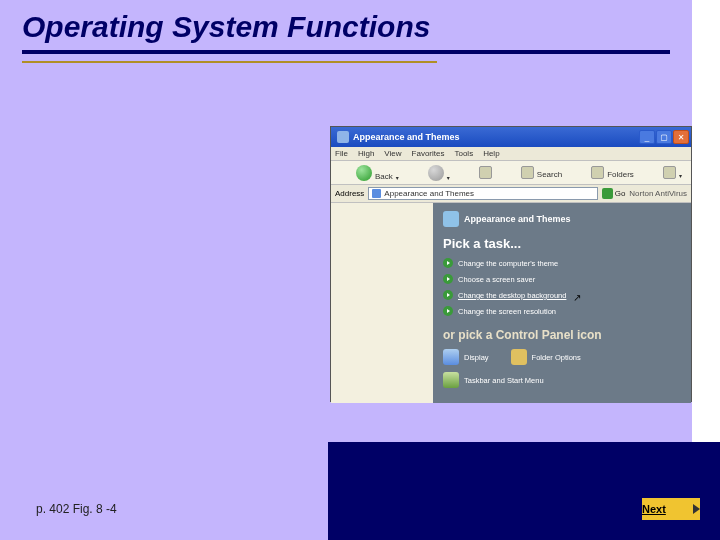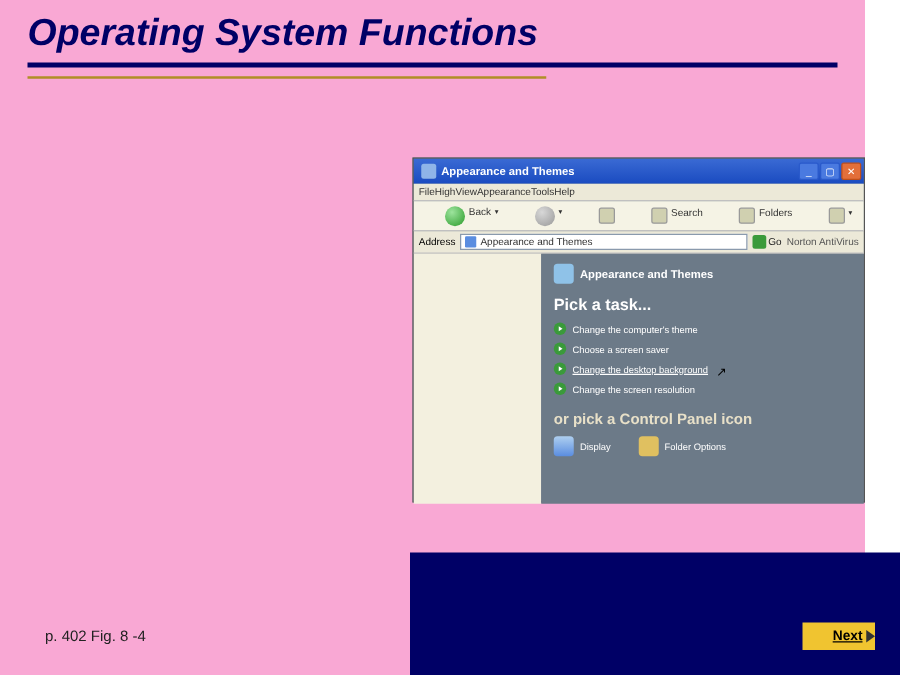--- a/index.html
+++ b/index.html
@@ -1,37 +1,37 @@
 <!DOCTYPE html>
 <html><head>
 <meta charset="utf-8">
 <style>
   * { box-sizing: border-box; margin: 0; padding: 0; }
   html, body { width: 720px; height: 540px; font-family: "Times New Roman", serif; overflow: hidden; }
-  .slide { width: 692px; height: 540px; background: #f9a8d4; position: relative; }
+  .slide { width: 692px; height: 540px; background: #c4b5fd; position: relative; }
   .title-region { padding: 10px 22px 0 22px; }
   .title { font-size: 30px; font-weight: bold; font-style: italic; color: #000066; font-family: Arial, sans-serif; }
   .rule-group { margin-top: 6px; }
   .rule-navy { height: 4px; background: #000066; }
   .rule-gold { height: 2px; background: #b08f26; margin-top: 7px; width: 64%; }
   .body-region { position: absolute; top: 72px; left: 34px; width: 285px; }
   .question { font-size: 22px; font-weight: 400; line-height: 1.15; }
   .bullet-row { display: flex; margin-top: 10px; }
   .bullet-mark { font-size: 16px; width: 24px; flex-shrink: 0; padding-top: 3px; }
   .bullet-text { font-size: 20px; line-height: 1.15; }
   .screenshot { position: absolute; top: 126px; left: 330px; width: 362px; height: 276px; background: #6c7a88; border: 1px solid #555; font-family: Tahoma, sans-serif; }
   .ss-titlebar { height: 20px; background: linear-gradient(#3a6ad4, #1a4bc0); display: flex; align-items: center; padding: 0 2px 0 6px; }
   .ss-title-icon { width: 12px; height: 12px; background: #8fb4e8; border-radius: 2px; margin-right: 4px; }
   .ss-title-text { color: #fff; font-size: 9px; font-weight: bold; flex: 1; }
   .ss-win-btns { display: flex; gap: 1px; }
   .ss-win-btn { width: 16px; height: 14px; background: #4a7ae0; border: 1px solid #2a5acb; border-radius: 2px; color: #fff; font-size: 8px; display: flex; align-items: center; justify-content: center; }
   .ss-win-btn.close { background: #e36f3a; border-color: #c04f1a; }
-  .ss-menubar { height: 14px; background: #ece9d8; display: flex; align-items: center; padding: 0 4px; font-size: 8px; color: #333; border-bottom: 1px solid #c0c0c0; }
+  .ss-menubar { height: 14px; background: #ece9d8; display: flex; align-items: center; padding: 0 4px; gap: 10px; font-size: 8px; color: #333; border-bottom: 1px solid #c0c0c0; }
   .ss-toolbar { height: 24px; background: #f5f3e5; display: flex; align-items: center; padding: 0 5px; gap: 9px; border-bottom: 1px solid #c0c0c0; }
-  .tb-btn { display: flex; align-items: flex-start; gap: 3px; font-size: 8px; color: #333; padding-left: 20px; }
+  .tb-btn { display: flex; align-items: flex-end; gap: 3px; font-size: 8px; color: #333; padding-left: 20px; }
   .tb-circle { width: 16px; height: 16px; border-radius: 50%; }
   .tb-back { background: radial-gradient(circle at 35% 30%, #9de49d, #2a9a2a); }
   .tb-fwd { background: radial-gradient(circle at 35% 30%, #d8d8d8, #989898); }
   .tb-icon { width: 13px; height: 13px; background: #d0d0b0; border: 1px solid #999; border-radius: 2px; }
   .ss-addrbar { height: 18px; background: #ece9d8; display: flex; align-items: center; padding: 0 4px; gap: 4px; border-bottom: 1px solid #c0c0c0; font-size: 8px; }
   .addr-input { flex: 1; height: 13px; background: #fff; border: 1px solid #8a9aad; display: flex; align-items: center; padding: 0 3px; color: #333; gap: 3px; }
   .addr-mini { width: 9px; height: 9px; background: #5a8de0; border-radius: 1px; }
   .addr-go { display: flex; align-items: center; gap: 2px; color: #222; }
   .go-sq { width: 11px; height: 11px; background: #3a9a3a; border-radius: 2px; }
   .ss-content { display: flex; height: 200px; }
@@ -57,21 +57,21 @@
   .cp-row { display: flex; gap: 22px; }
   .cp-item { display: flex; align-items: center; gap: 5px; font-size: 7.5px; }
   .cp-ico { width: 16px; height: 16px; border-radius: 3px; flex-shrink: 0; }
   .cp-disp { background: linear-gradient(#aecff0, #5a8de0); }
   .cp-fold { background: #e0c060; }
   .cp-task { background: linear-gradient(#c8e0a0, #6aa040); }
   .cp-row2 { margin-top: 7px; }
   .footer-band { position: absolute; bottom: 0; left: 0; width: 720px; height: 98px; }
   .band-blue { position: absolute; left: 328px; bottom: 0; width: 392px; height: 98px; background: #000066; }
   .page-ref { position: absolute; left: 36px; bottom: 24px; font-size: 12px; font-family: Arial, sans-serif; color: #222; }
-  .next-btn { position: absolute; right: 20px; bottom: 20px; width: 58px; height: 22px; background: #f0c430; display: flex; align-items: center; justify-content: flex-end; gap: 3px; font-size: 11px; font-family: Arial, sans-serif; font-weight: bold; text-decoration: underline; cursor: pointer; }
+  .next-btn { position: absolute; right: 20px; bottom: 20px; width: 58px; height: 22px; background: #f0c430; display: flex; align-items: center; justify-content: space-between; gap: 3px; font-size: 11px; font-family: Arial, sans-serif; font-weight: bold; text-decoration: underline; cursor: pointer; }
   .next-tri { width: 0; height: 0; border-left: 7px solid #333; border-top: 5px solid transparent; border-bottom: 5px solid transparent; }
 </style>
 </head>
 <body>
 
 <div class="slide">
 
   <div class="title-region">
     <div class="title">Operating System Functions</div>
     <div class="rule-group">
@@ -88,21 +88,21 @@
       <div class="ss-win-btns">
         <div class="ss-win-btn">_</div>
         <div class="ss-win-btn">▢</div>
         <div class="ss-win-btn close">✕</div>
       </div>
     </div>
     <div class="ss-menubar">
       <span>File</span>
       <span>High</span>
       <span>View</span>
-      <span>Appearance</span>
+      <span>Favorites</span>
       <span>Tools</span>
       <span>Help</span>
     </div>
     <div class="ss-toolbar">
       <div class="tb-btn">
         <div class="tb-circle tb-back"></div>
         <span>Back</span>
         <span style="font-size:6px;">▾</span>
       </div>
       <div class="tb-btn">
@@ -167,20 +167,26 @@
         <div class="cp-row">
           <div class="cp-item">
               <div class="cp-ico cp-disp"></div>
               <span>Display</span>
             </div>
           <div class="cp-item">
               <div class="cp-ico cp-fold"></div>
               <span>Folder Options</span>
             </div>
         </div>
+        <div class="cp-row cp-row2">
+          <div class="cp-item">
+              <div class="cp-ico cp-task"></div>
+              <span>Taskbar and Start Menu</span>
+            </div>
+        </div>
       </div>
     </div>
   </div>
 
   <div class="footer-band">
     <div class="band-blue"></div>
     <div class="page-ref">p. 402 Fig. 8 -4</div>
     <div class="next-btn">
       <span>Next</span>
       <div class="next-tri"></div>

